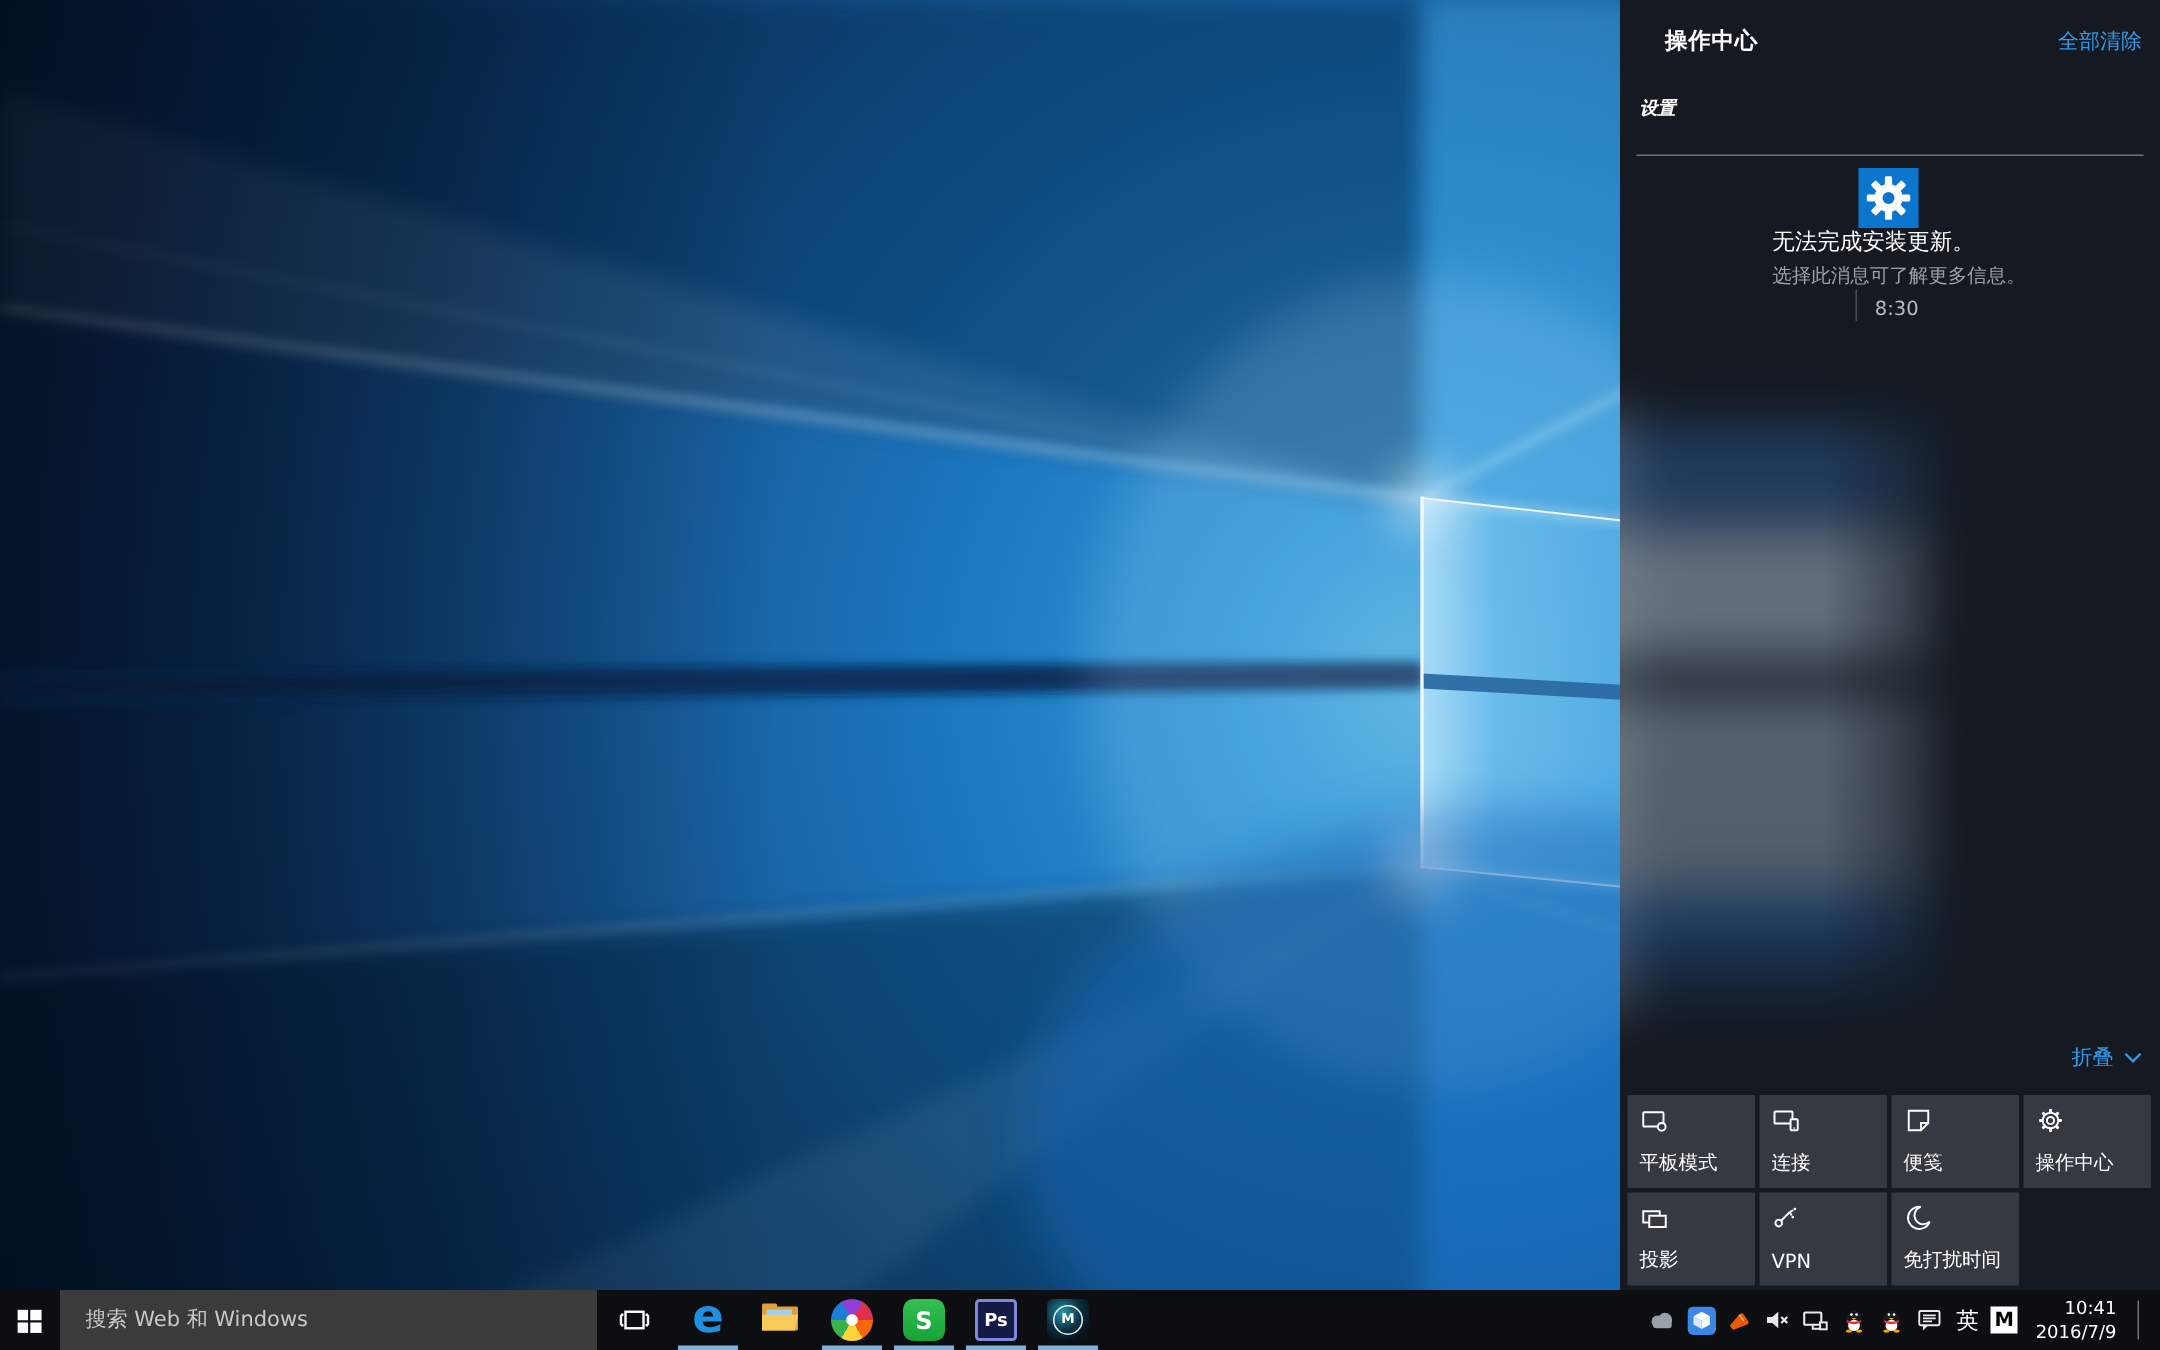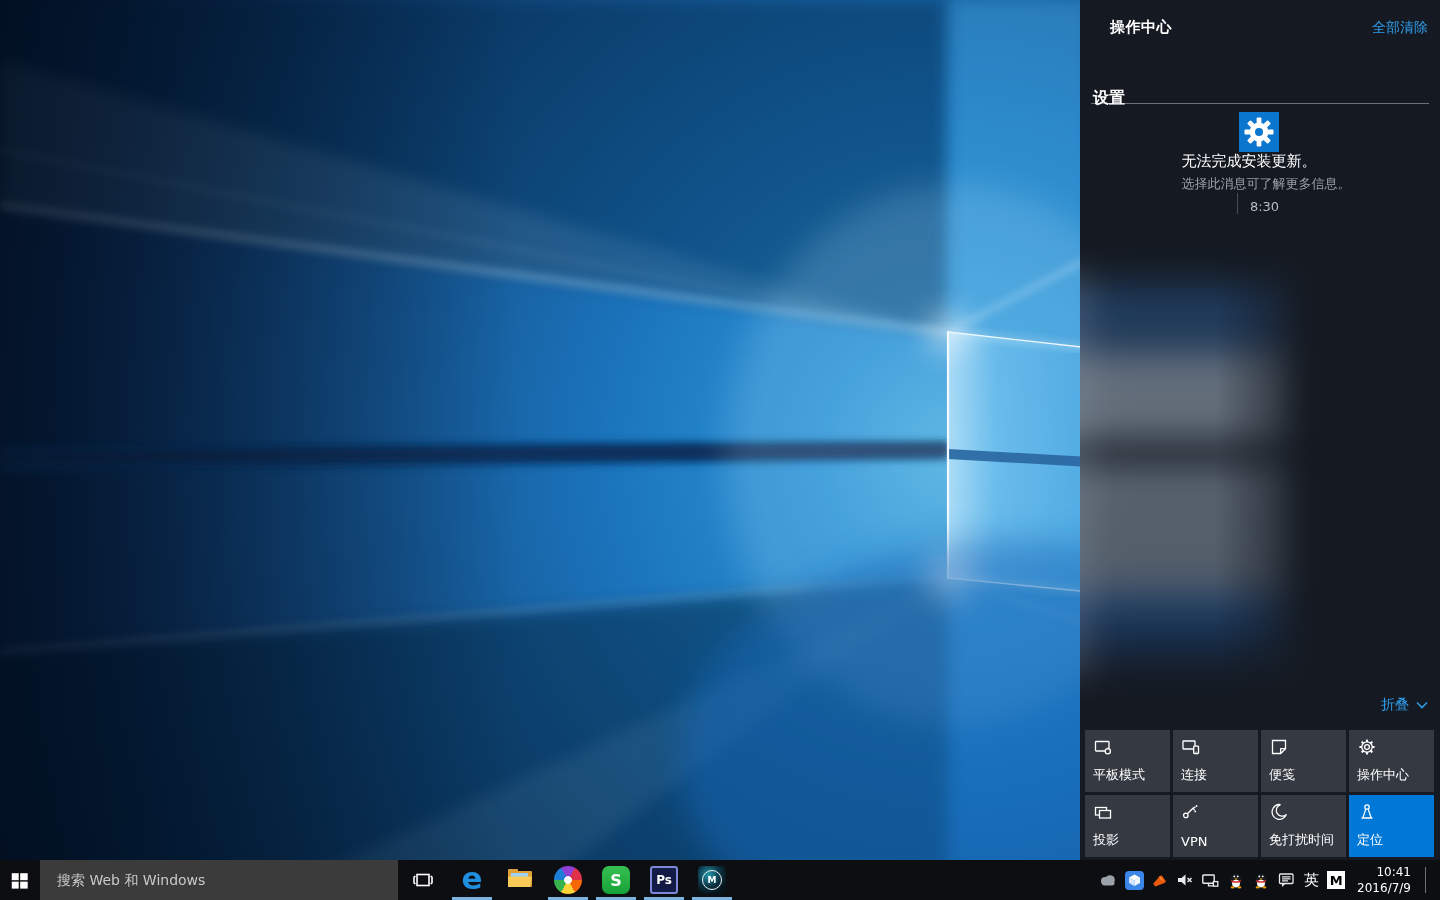--- a/index.html
+++ b/index.html
@@ -39,21 +39,21 @@
   .panel-blur-fade{
     position:absolute;left:0;top:250px;width:270px;height:450px;
     background:linear-gradient(90deg, rgba(21,26,34,0) 50%, #151a22 90%);
   }
   .panel-header{
     position:absolute;top:18px;left:30px;right:12px;
     display:flex;justify-content:space-between;align-items:center;gap:26px;
   }
   .panel-title{font-size:15px;font-weight:bold;letter-spacing:.5px;}
   .clear-all{font-size:14px;color:#2f9ceb;cursor:pointer;}
-  .section-label{position:absolute;top:88px;left:13px;font-size:16px;font-weight:bold;}
+  .section-label{position:absolute;top:64px;left:13px;font-size:12px;font-weight:bold;font-style:italic;}
   .section-divider{position:absolute;top:103px;left:11px;right:11px;height:1px;background:rgba(255,255,255,.38);}
   .notification{
     position:absolute;top:112px;left:0;right:0;height:56px;
     display:flex;align-items:center;padding:0 12px 0 10px;cursor:pointer;flex-direction:column;
   }
   .notif-icon{width:40px;height:40px;background:#0b76ce;flex:none;
     display:flex;align-items:center;justify-content:center;}
   .notif-texts{flex:1;margin-left:14px;min-width:0;}
   .notif-title{font-size:15px;color:#fff;white-space:nowrap;}
   .notif-sub{font-size:13px;color:#9aa1a9;margin-top:4px;white-space:nowrap;}
@@ -296,29 +296,20 @@
       <span class="tile-label">VPN</span>
     </div>
     <div class="tile">
       <span>
         <svg width="20" height="20" viewBox="0 0 20 20" stroke="#fff" stroke-width="1.3" fill="none">
           <path d="M11.5 2.6 A 7.4 7.4 0 1 0 17.4 12.4 A 5.9 5.9 0 1 1 11.5 2.6 Z"></path>
         </svg>
       </span>
       <span class="tile-label">免打扰时间</span>
     </div>
-    <div class="tile active">
-      <span>
-        <svg width="20" height="20" viewBox="0 0 20 20" stroke="#fff" stroke-width="1.3" fill="none">
-          <circle cx="10" cy="5" r="2.2"></circle>
-          <path d="M8.8 7.1 L5.8 16 M11.2 7.1 L14.2 16 M4.6 16 h10.8"></path>
-        </svg>
-      </span>
-      <span class="tile-label">定位</span>
-    </div>
   </div>
 </div>
 
 <div class="taskbar">
   <div class="start-button">
     <svg width="22" height="22" viewBox="0 0 24 24">
       <g fill="#ffffff">
         <rect x="3" y="4.6" width="7.6" height="7.6"></rect>
         <rect x="12.2" y="4.6" width="8.2" height="7.6"></rect>
         <rect x="3" y="13.8" width="7.6" height="7.6"></rect>

